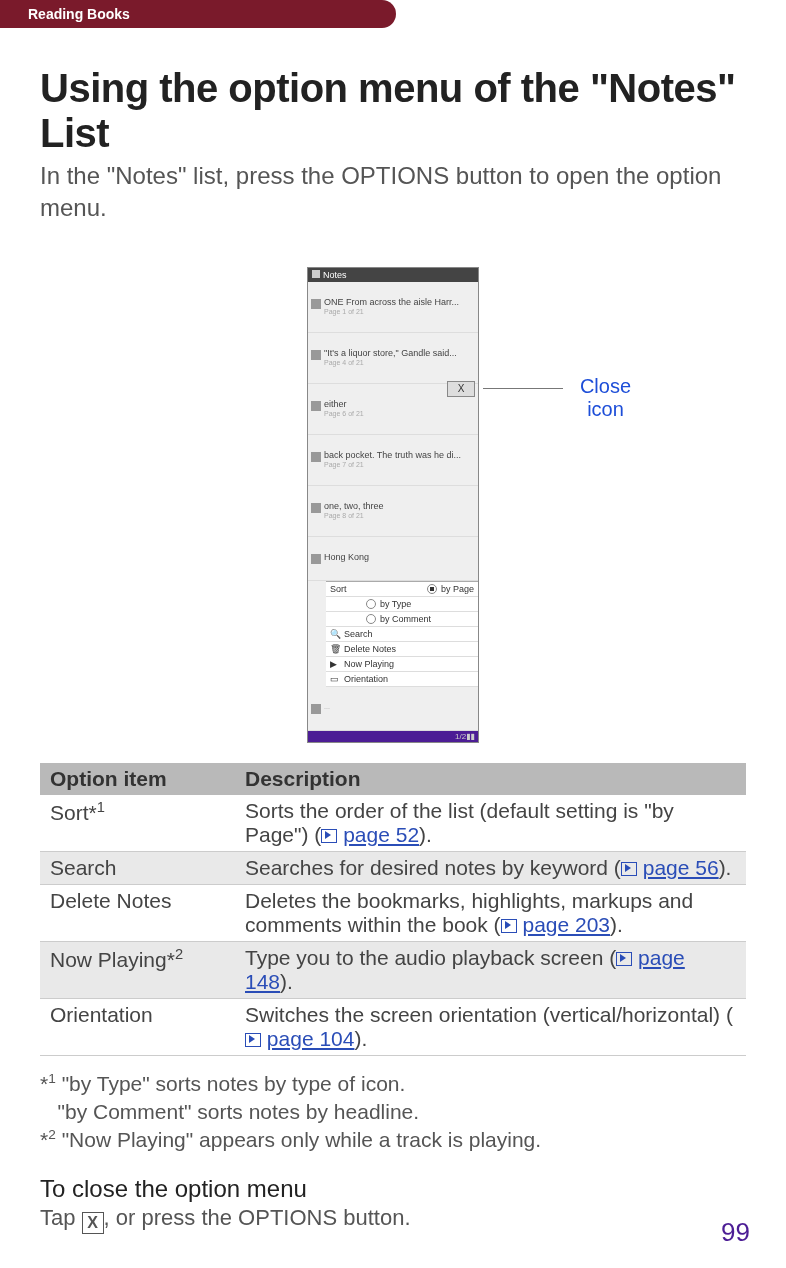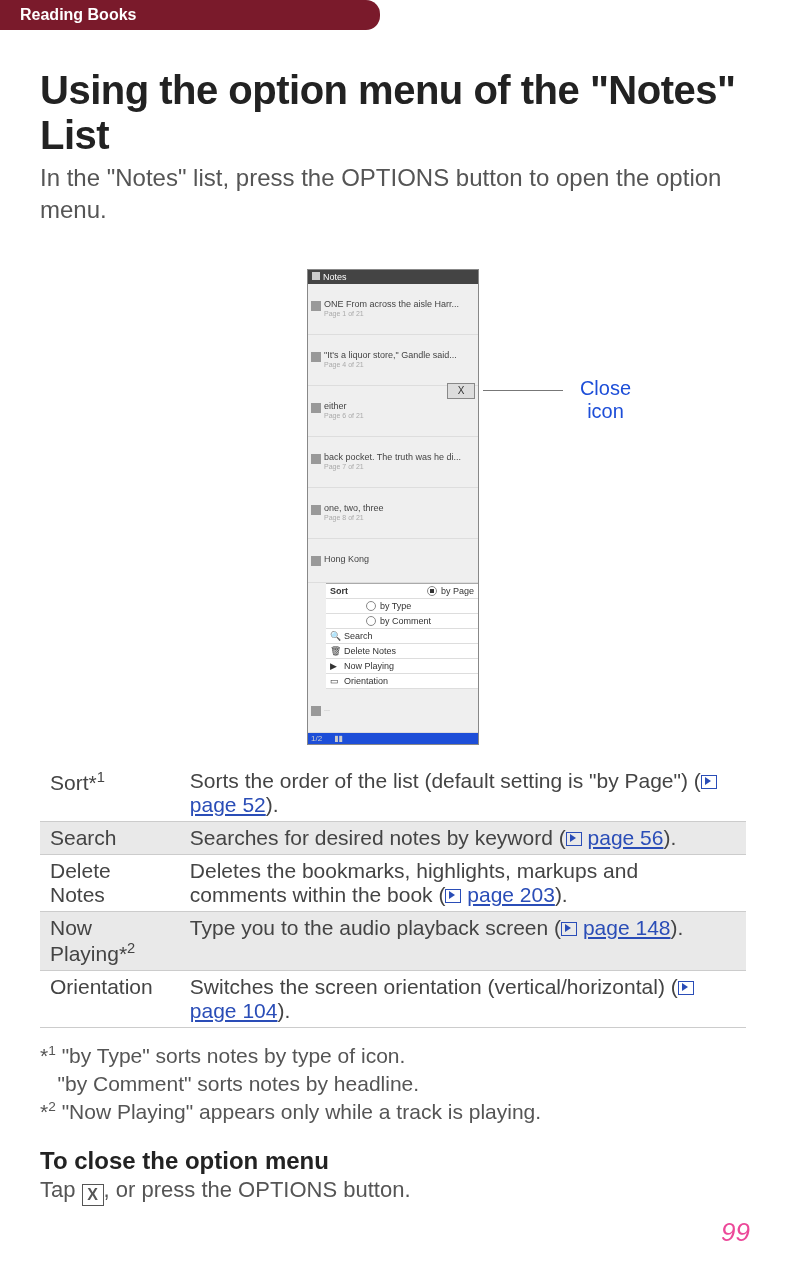--- a/index.html
+++ b/index.html
@@ -9,22 +9,22 @@
     background: #fff;
     width: 786px;
     height: 1268px;
     position: relative;
     color: #333;
   }
   .header-band {
     background: #7a1a2b;
     color: #fff;
     font-weight: bold;
-    font-size: 16px;
-    padding: 6px 20px;
+    font-size: 14px;
+    padding: 6px 28px;
     width: 340px;
     border-radius: 0 14px 14px 0;
   }
   .content {
     padding: 20px 40px 0 40px;
   }
   h1 {
     font-family: Arial Black, Arial, sans-serif;
     font-weight: 900;
     font-size: 40px;
@@ -188,21 +188,21 @@
   }
   .footnotes {
     font-size: 21px;
     color: #555;
     margin-top: 14px;
     line-height: 1.35;
   }
   .footnotes .sup { font-size: 0.65em; }
   h2 {
     font-family: Arial Black, Arial, sans-serif;
-    font-weight: 700;
+    font-weight: 400;
     font-size: 24px;
     margin: 20px 0 2px 0;
     color: #222;
   }
   .closedesc {
     font-size: 22px;
     color: #555;
   }
   .xbox {
     display: inline-block;
@@ -213,31 +213,29 @@
     line-height: 20px;
     font-weight: bold;
     font-size: 16px;
     vertical-align: -3px;
   }
   .page-num {
     position: absolute;
     right: 36px;
     bottom: 20px;
     font-size: 26px;
-    font-style: italic;
-    color: #ec4899;
+    color: #4c1d95;
   }
   .dev-footer {
-    background:#1d4ed8;
+    background:#4c1d95;
     color:#ccc;
     font-size:8px;
     padding:1px 3px;
     display:flex;
-    justify-content:flex-start;
-    gap:12px;
+    justify-content:flex-end;
   }
 </style>
 </head>
 <body>
 
 <div class="header-band">
   <span>Reading Books</span>
 </div>
 
 <div class="content">
@@ -272,21 +270,21 @@
             <span class="nicon"></span>
             <span class="ntext"><span>one, two, three</span><br><span class="nsub">Page 8 of 21</span></span>
           </div>
         <div class="note-line">
             <span class="nicon"></span>
             <span class="ntext"><span>Hong Kong</span></span>
           </div>
       </div>
       <div class="popup">
         <div class="popup-row">
-          <span style="font-weight:bold;">Sort</span>
+          <span style="font-weight:normal;">Sort</span>
           <span style="flex:1;"></span>
           <span class="radio sel"></span>
           <span>by Page</span>
         </div>
         <div class="popup-row popup-sub">
             <span class="radio"></span>
             <span>by Type</span>
           </div>
         <div class="popup-row popup-sub">
             <span class="radio"></span>
@@ -318,20 +316,24 @@
         <span>▮▮</span>
       </div>
     </div>
     <div class="popup-close"><span>X</span></div>
     <div class="callout-line"></div>
     <div class="callout-label">Close icon</div>
   </div>
 
   <table class="opt">
     <tbody>
+        <tr>
+      <th class="col1">Option item</th>
+      <th>Description</th>
+    </tr>
     <tr>
       <td><span>Sort*</span><span class="sup">1</span></td>
       <td><span>Sorts the order of the list (default setting is "by Page") (</span><span class="link-icon"></span> <span class="link">page 52</span><span>).</span></td>
     </tr>
     <tr class="shade">
       <td><span>Search</span></td>
       <td><span>Searches for desired notes by keyword (</span><span class="link-icon"></span> <span class="link">page 56</span><span>).</span></td>
     </tr>
     <tr>
       <td><span>Delete Notes</span></td>

